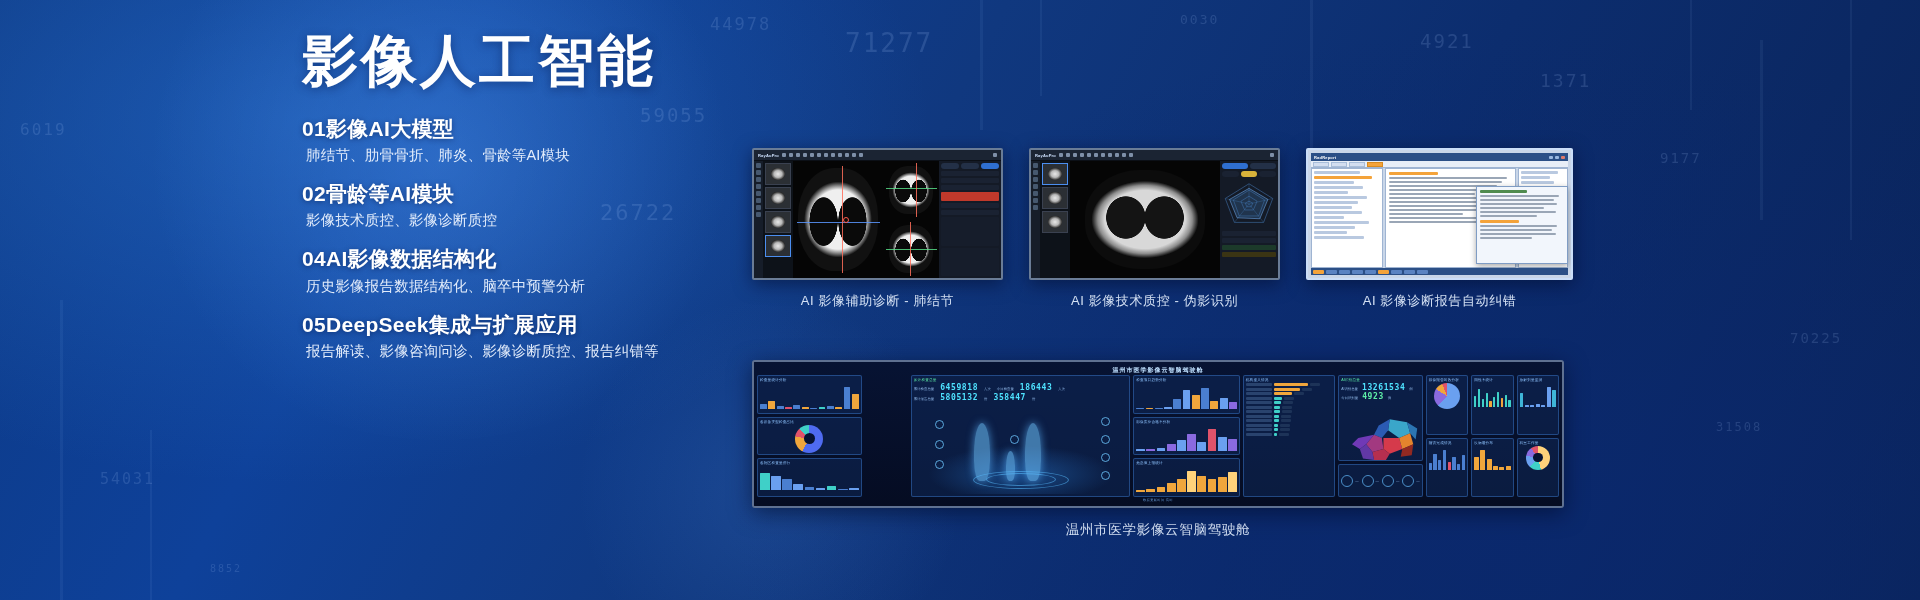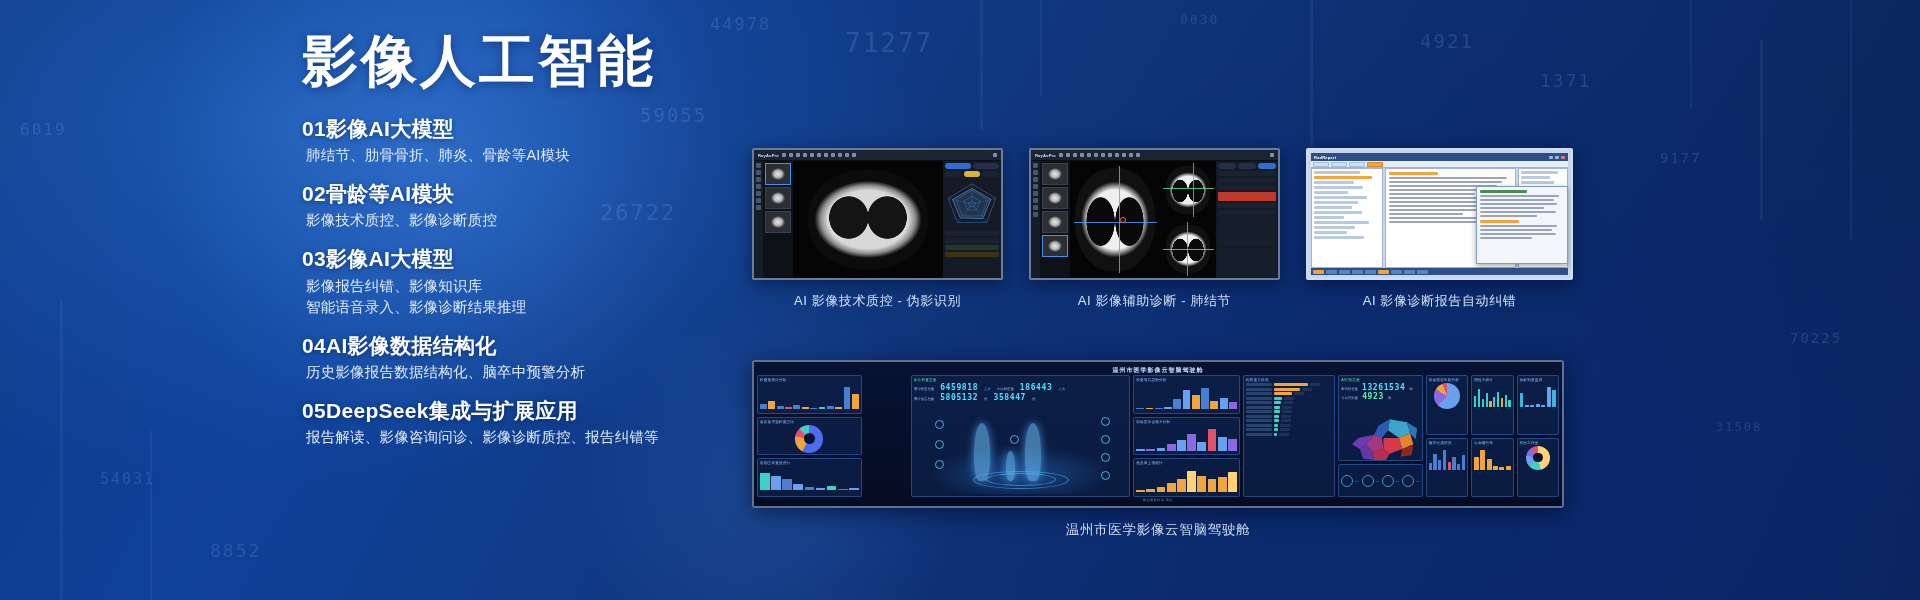--- a/index.html
+++ b/index.html
@@ -224,21 +224,21 @@
     <div class="bg-bars" style="left:60px;top:300px;width:3px;height:300px;"></div>
     <div class="bg-digits" style="left:710px;top:14px;font-size:17px;">44978</div>
     <div class="bg-digits" style="left:845px;top:28px;font-size:26px;">71277</div>
     <div class="bg-digits" style="left:640px;top:104px;font-size:19px;">59055</div>
     <div class="bg-digits" style="left:600px;top:200px;font-size:22px;">26722</div>
     <div class="bg-digits" style="left:1420px;top:30px;font-size:19px;">4921</div>
     <div class="bg-digits" style="left:1540px;top:70px;font-size:18px;">1371</div>
     <div class="bg-digits" style="left:1180px;top:12px;font-size:13px;">0030</div>
     <div class="bg-digits" style="left:1660px;top:150px;font-size:14px;">9177</div>
     <div class="bg-digits" style="left:100px;top:470px;font-size:15px;">54031</div>
-    <div class="bg-digits" style="left:210px;top:540px;font-size:18px;">8852</div>
+    <div class="bg-digits" style="left:210px;top:563px;font-size:10px;">8852</div>
     <div class="bg-digits" style="left:1790px;top:330px;font-size:14px;">70225</div>
     <div class="bg-digits" style="left:1716px;top:420px;font-size:12px;">31508</div>
     <div class="bg-digits" style="left:20px;top:120px;font-size:16px;">6019</div>
   </div>
 
   <div class="left-col">
     <div class="main-title">影像人工智能</div>
 
     <div class="feature">
       <div class="feature-title"><span>01</span><span>影像AI大模型</span></div>
@@ -247,44 +247,115 @@
       </div>
     </div>
 
     <div class="feature">
       <div class="feature-title"><span>02</span><span>骨龄等AI模块</span></div>
       <div class="feature-desc">
         <span class="line">影像技术质控、影像诊断质控</span>
       </div>
     </div>
 
-    <div class="feature">
-      <div class="feature-title"><span>03</span><span>影像AI大模型</span></div>
-      <div class="feature-desc">
-        <span class="line">影像报告纠错、影像知识库</span>
-        <span class="line">智能语音录入、影像诊断结果推理</span>
-      </div>
-    </div>
 
     <div class="feature">
       <div class="feature-title"><span>04</span><span>AI影像数据结构化</span></div>
       <div class="feature-desc">
         <span class="line">历史影像报告数据结构化、脑卒中预警分析</span>
       </div>
     </div>
 
     <div class="feature">
       <div class="feature-title"><span>05</span><span>DeepSeek集成与扩展应用</span></div>
       <div class="feature-desc">
         <span class="line">报告解读、影像咨询问诊、影像诊断质控、报告纠错等</span>
       </div>
     </div>
   </div>
 
   <div class="shots-row">
+
+    <div class="shot-wrap">
+      <div class="shot shot-a">
+        <div class="ui-dark">
+          <div class="ui-topbar">
+            <span class="logo-chip">RayAuPro</span>
+            <span class="tool-dot"></span>
+              <span class="tool-dot"></span>
+              <span class="tool-dot"></span>
+            <span class="tool-dot"></span>
+              <span class="tool-dot"></span>
+              <span class="tool-dot"></span>
+            <span class="tool-dot"></span>
+              <span class="tool-dot"></span>
+              <span class="tool-dot"></span>
+            <span class="tool-dot"></span>
+              <span class="tool-dot"></span>
+              <span class="tool-dot"></span>
+            <span style="flex:1"></span>
+            <span class="tool-dot"></span>
+          </div>
+          <div class="ui-body">
+            <div class="rail">
+                <i></i>
+                <i></i>
+                <i></i>
+                <i></i>
+                <i></i>
+                <i></i>
+                <i></i>
+                <i></i>
+              </div>
+            <div class="thumbs">
+              <div class="thumb"></div>
+              <div class="thumb"></div>
+              <div class="thumb"></div>
+              <div class="thumb sel"></div>
+            </div>
+            <div class="viewer">
+              <div class="ct-main">
+                <div class="ct-img"></div>
+                <div class="xhair-h" style="top:52%"></div>
+                <div class="xhair-v" style="left:54%"></div>
+                <div class="lesion" style="left:55%;top:48%"></div>
+              </div>
+              <div class="ct-side">
+                <div class="ct-main" style="flex:1">
+                  <div class="ct-img small"></div>
+                  <div class="xhair-g" style="top:46%"></div>
+                  <div class="xhair-v" style="left:58%"></div>
+                </div>
+                <div class="ct-main" style="flex:1">
+                  <div class="ct-img small"></div>
+                  <div class="xhair-g" style="top:50%"></div>
+                  <div class="xhair-v" style="left:48%"></div>
+                </div>
+              </div>
+            </div>
+            <div class="panel-r">
+              <div class="pill-row">
+                <span class="pill"></span>
+                <span class="pill"></span>
+                <span class="pill act"></span>
+              </div>
+              <div class="r-item"></div>
+              <div class="r-item"></div>
+              <div class="r-item"></div>
+              <div class="r-item hl" style="height:9px"></div>
+              <div class="r-item"></div>
+              <div class="r-item"></div>
+              <div class="r-block"></div>
+              <div class="r-block"></div>
+            </div>
+          </div>
+        </div>
+      </div>
+      <div class="caption">AI 影像辅助诊断 - 肺结节</div>
+    </div>
 
     <div class="shot-wrap">
       <div class="shot shot-b">
         <div class="ui-dark">
           <div class="ui-topbar">
             <span class="logo-chip">RayAuPro</span>
             <span class="tool-dot"></span>
               <span class="tool-dot"></span>
               <span class="tool-dot"></span>
             <span class="tool-dot"></span>
@@ -344,98 +415,20 @@
               </div>
               <div class="r-item"></div>
               <div class="r-item"></div>
               <div class="r-item" style="background:#1c3a2a"></div>
               <div class="r-item" style="background:#3a3414"></div>
             </div>
           </div>
         </div>
       </div>
       <div class="caption">AI 影像技术质控 - 伪影识别</div>
-    </div>
-
-    <div class="shot-wrap">
-      <div class="shot shot-a">
-        <div class="ui-dark">
-          <div class="ui-topbar">
-            <span class="logo-chip">RayAuPro</span>
-            <span class="tool-dot"></span>
-              <span class="tool-dot"></span>
-              <span class="tool-dot"></span>
-            <span class="tool-dot"></span>
-              <span class="tool-dot"></span>
-              <span class="tool-dot"></span>
-            <span class="tool-dot"></span>
-              <span class="tool-dot"></span>
-              <span class="tool-dot"></span>
-            <span class="tool-dot"></span>
-              <span class="tool-dot"></span>
-              <span class="tool-dot"></span>
-            <span style="flex:1"></span>
-            <span class="tool-dot"></span>
-          </div>
-          <div class="ui-body">
-            <div class="rail">
-                <i></i>
-                <i></i>
-                <i></i>
-                <i></i>
-                <i></i>
-                <i></i>
-                <i></i>
-                <i></i>
-              </div>
-            <div class="thumbs">
-              <div class="thumb"></div>
-              <div class="thumb"></div>
-              <div class="thumb"></div>
-              <div class="thumb sel"></div>
-            </div>
-            <div class="viewer">
-              <div class="ct-main">
-                <div class="ct-img"></div>
-                <div class="xhair-h" style="top:52%"></div>
-                <div class="xhair-v" style="left:54%"></div>
-                <div class="lesion" style="left:55%;top:48%"></div>
-              </div>
-              <div class="ct-side">
-                <div class="ct-main" style="flex:1">
-                  <div class="ct-img small"></div>
-                  <div class="xhair-g" style="top:46%"></div>
-                  <div class="xhair-v" style="left:58%"></div>
-                </div>
-                <div class="ct-main" style="flex:1">
-                  <div class="ct-img small"></div>
-                  <div class="xhair-g" style="top:50%"></div>
-                  <div class="xhair-v" style="left:48%"></div>
-                </div>
-              </div>
-            </div>
-            <div class="panel-r">
-              <div class="pill-row">
-                <span class="pill"></span>
-                <span class="pill"></span>
-                <span class="pill act"></span>
-              </div>
-              <div class="r-item"></div>
-              <div class="r-item"></div>
-              <div class="r-item"></div>
-              <div class="r-item hl" style="height:9px"></div>
-              <div class="r-item"></div>
-              <div class="r-item"></div>
-              <div class="r-block"></div>
-              <div class="r-block"></div>
-            </div>
-          </div>
-        </div>
-      </div>
-      <div class="caption">AI 影像辅助诊断 - 肺结节</div>
     </div>
 
     <div class="shot-wrap">
       <div class="shot shot-c">
         <div class="ui-light">
           <div class="lt-title">
             <span class="logo-chip" style="color:#fff">RadReport</span>
             <span style="flex:1"></span>
             <span class="fbtn" style="width:4px;height:3px;background:#9ab8e0"></span>
             <span class="fbtn" style="width:4px;height:3px;background:#9ab8e0"></span>

